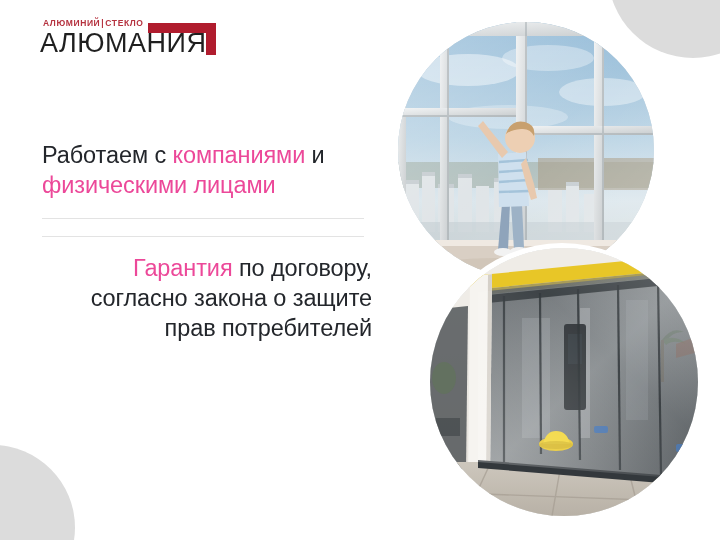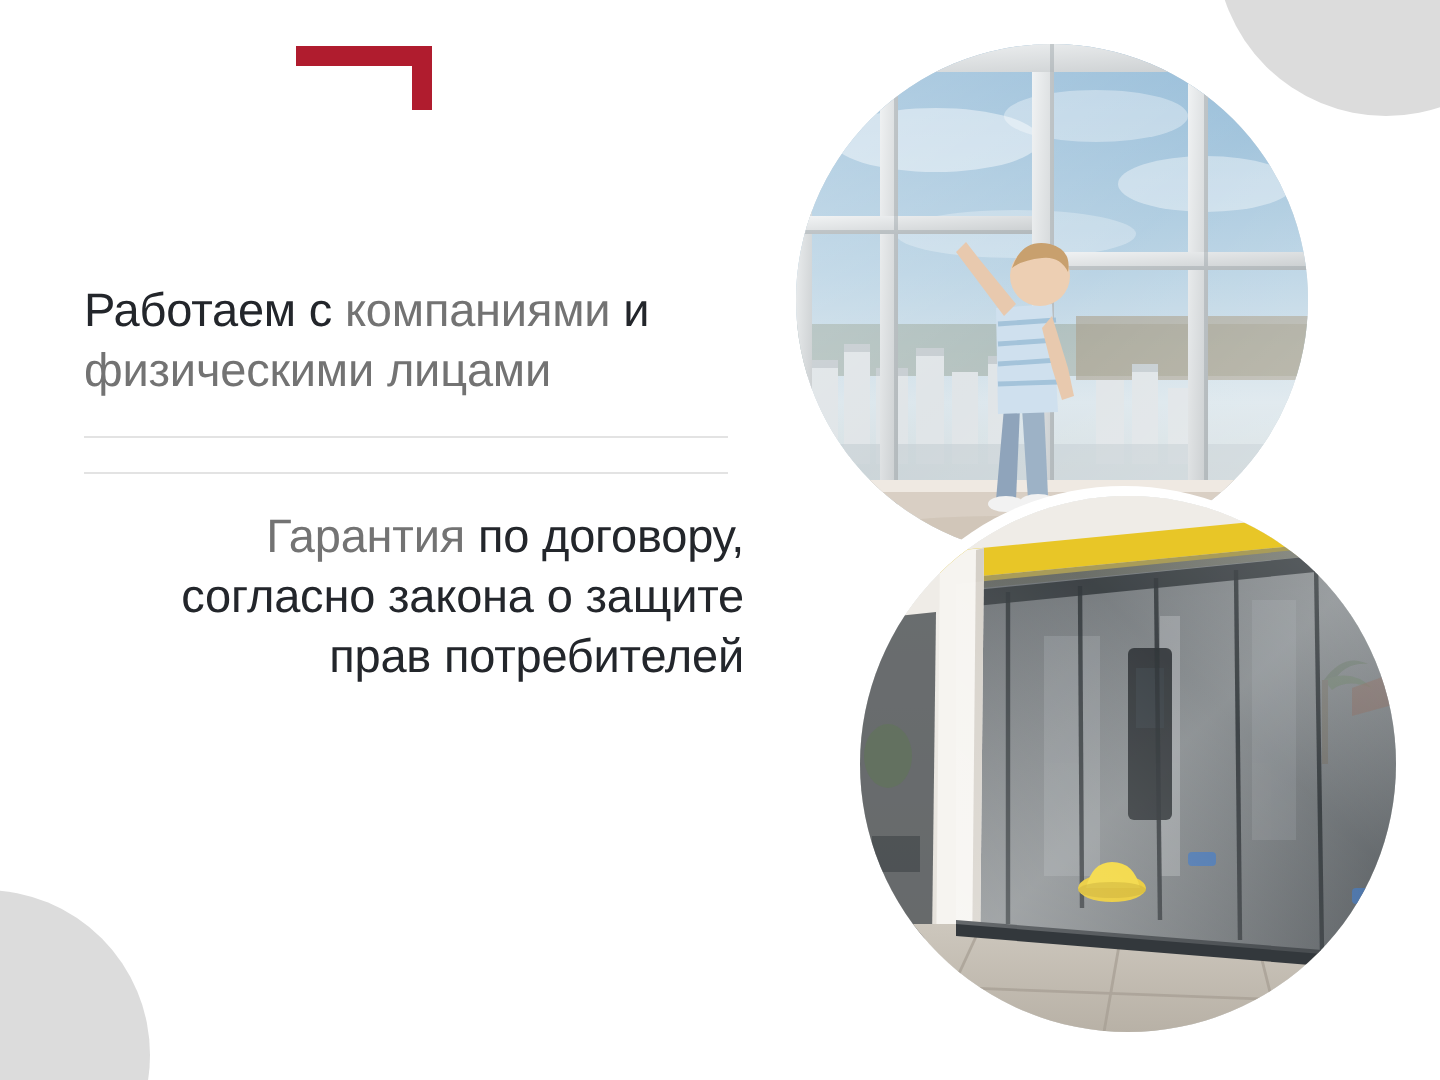--- a/index.html
+++ b/index.html
@@ -67,21 +67,21 @@
     width:330px;
     z-index:5;
   }
   .claim {
     font-size:23.5px;
     line-height:1.29;
     color:#23262b;
     font-weight:400;
     letter-spacing:-0.1px;
   }
-  .claim .hl { color:#737373; }
+  .claim .hl { color:#ec4899; }
   .divider {
     height:1px;
     background:#e3e3e3;
     margin:17px 0 16px 0;
     width:322px;
   }
   .block-2 { margin-top:0; }
   .block-3 { margin-top:0;text-align:right; }
 
   
@@ -141,20 +141,24 @@
 </style>
 </head>
 <body>
 
 <div class="deco-circle deco-tr"></div>
 <div class="deco-circle deco-bl"></div>
 
 <div class="logo">
   <div class="logo-flag"></div>
   <div class="logo-flag-tab"></div>
+  <div class="logo-tagline">
+    <span>АЛЮМИНИЙ</span><span class="sep">|</span><span>СТЕКЛО</span>
+  </div>
+  <div class="logo-main">АЛЮМАНИЯ</div>
 </div>
 
 <div class="content">
   <div class="claim block-1"><span>Работаем с </span><span class="hl">компаниями</span><span> и </span><span class="hl">физическими лицами</span></div>
   <div class="divider"></div>
   <div class="divider"></div>
   <div class="claim block-3"><span class="hl">Гарантия</span><span> по договору, согласно закона о защите прав потребителей</span></div>
 </div>
 
 <div class="photo photo-top">

